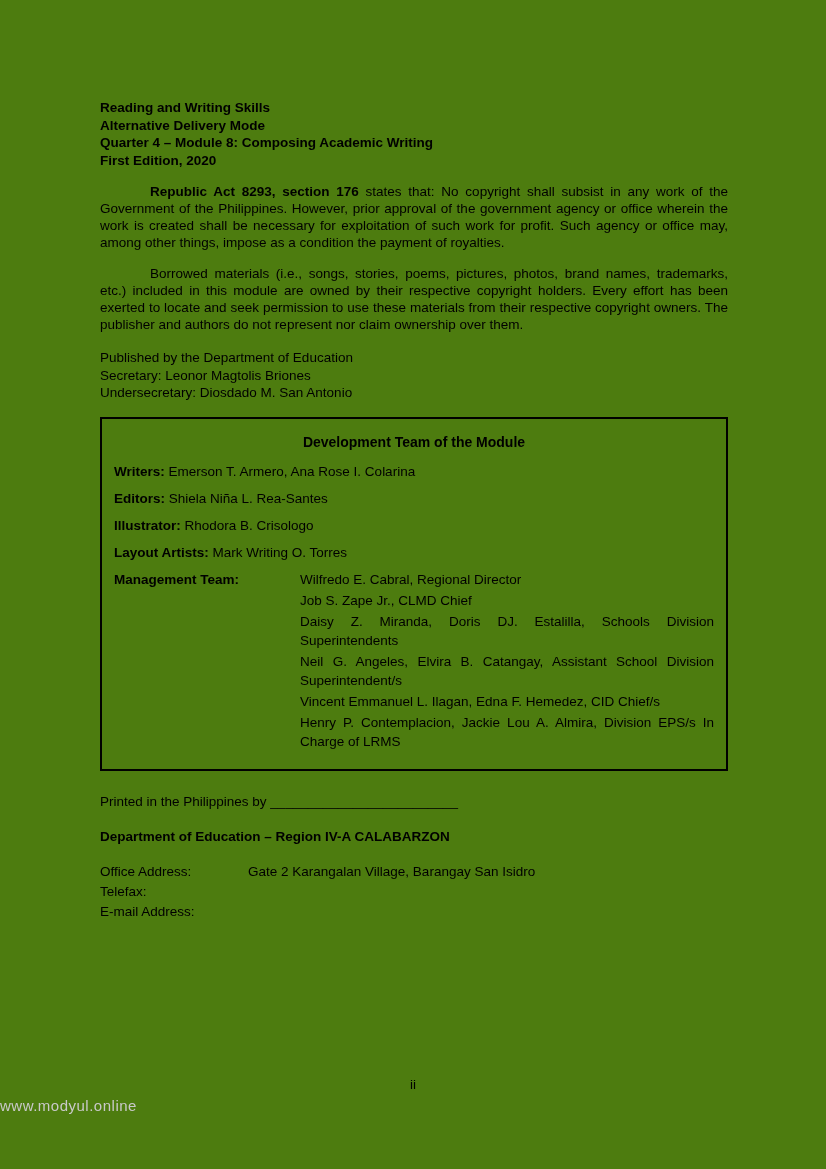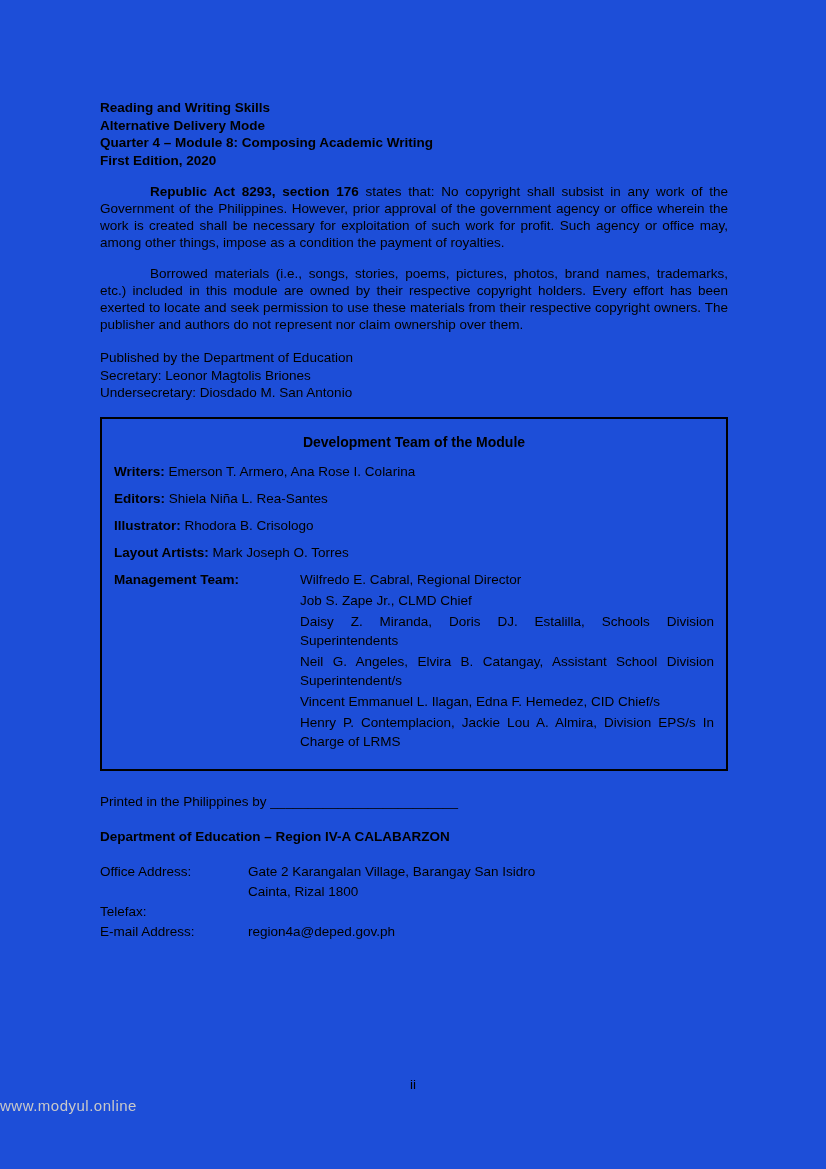--- a/index.html
+++ b/index.html
@@ -5,21 +5,21 @@
   * { box-sizing: border-box; margin: 0; padding: 0; }
   html, body { background: #ffffff; }
   body {
     font-family: "Liberation Sans", sans-serif;
     color: #000;
   }
   .page {
     position: relative;
     width: 826px;
     height: 1169px;
-    background: #1d4ed8;
+    background: #4d7c0f;
     margin: 0 auto;
     overflow: hidden;
   }
   .content {
     position: absolute;
     left: 100px;
     top: 99px;
     width: 628px;
     font-size: 13.5px;
     line-height: 17.5px;
@@ -103,21 +103,21 @@
     <div class="box">
       <div class="box-title">Development Team of the Module</div>
 
       <p class="entry"><b>Writers:</b> <span>Emerson T. Armero, Ana Rose I. Colarina</span></p>
 
       <p class="entry"><b>Editors:</b> <span>Shiela Niña L. Rea-Santes</span></p>
 
 
       <p class="entry"><b>Illustrator:</b> <span>Rhodora B. Crisologo</span></p>
 
-      <p class="entry"><b>Layout Artists:</b> <span>Mark Joseph O. Torres</span></p>
+      <p class="entry"><b>Layout Artists:</b> <span>Mark Writing O. Torres</span></p>
 
       <div class="entry mgmt">
         <b class="mgmt-label">Management Team:</b>
         <div class="mgmt-entries">
           <p>Wilfredo E. Cabral, Regional Director</p>
           <p>Job S. Zape Jr., CLMD Chief</p>
           <p class="justify">Daisy Z. Miranda, Doris DJ. Estalilla, Schools Division Superintendents</p>
           <p class="justify">Neil G. Angeles, Elvira B. Catangay, Assistant School Division Superintendent/s</p>
           <p>Vincent Emmanuel L. Ilagan, Edna F. Hemedez, CID Chief/s</p>
           <p class="justify">Henry P. Contemplacion, Jackie Lou A. Almira, Division EPS/s In Charge of LRMS</p>
@@ -127,29 +127,27 @@
 
     <p class="printed"><span>Printed in the Philippines by </span><span>_________________________</span></p>
 
     <p class="dept">Department of Education – Region IV-A CALABARZON</p>
 
     <div class="contact">
       <div class="contact-row">
         <div class="contact-label">Office Address:</div>
         <div class="contact-value">
           <div>Gate 2 Karangalan Village, Barangay San Isidro</div>
-          <div>Cainta, Rizal 1800</div>
         </div>
       </div>
       <div class="contact-row">
         <div class="contact-label">Telefax:</div>
       </div>
       <div class="contact-row">
         <div class="contact-label">E-mail Address:</div>
-        <div class="contact-value">region4a@deped.gov.ph</div>
       </div>
     </div>
 
   </div>
 
   <div class="page-number">ii</div>
   <div class="watermark">www.modyul.online</div>
 </div>
 
 </body></html>

